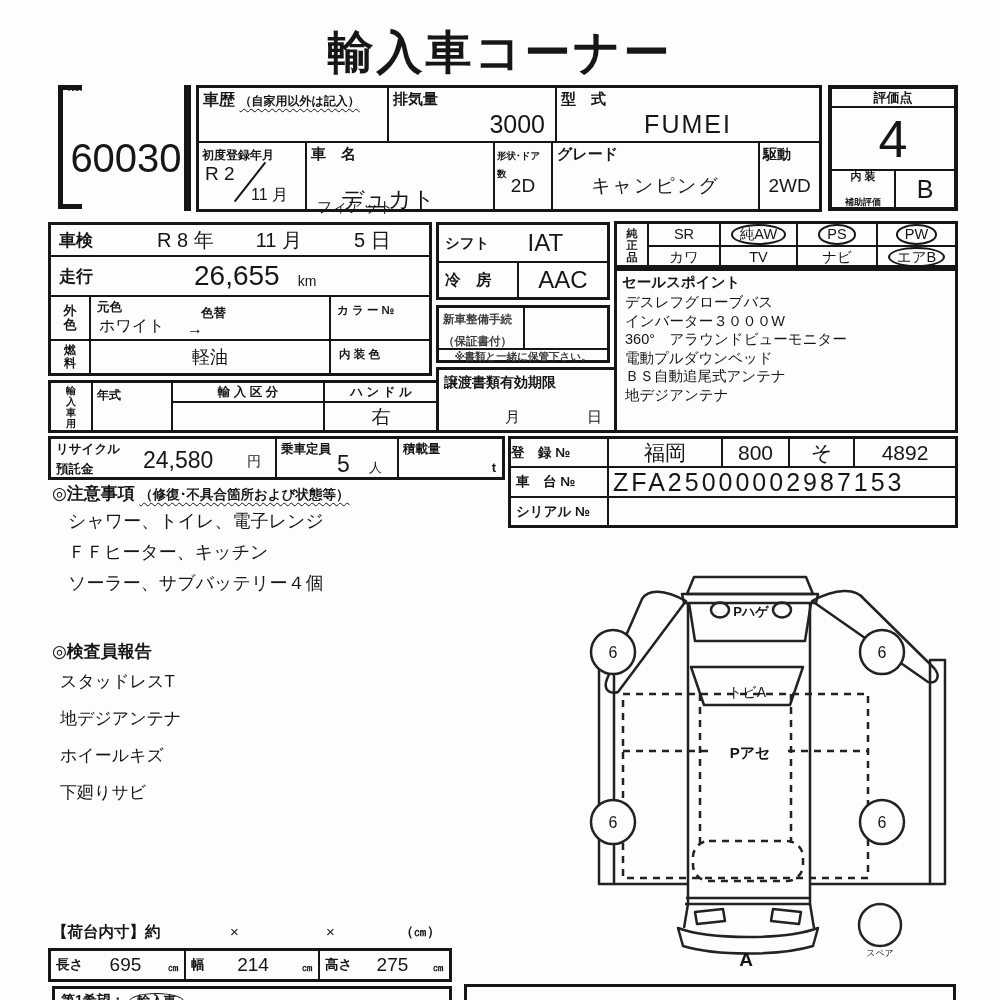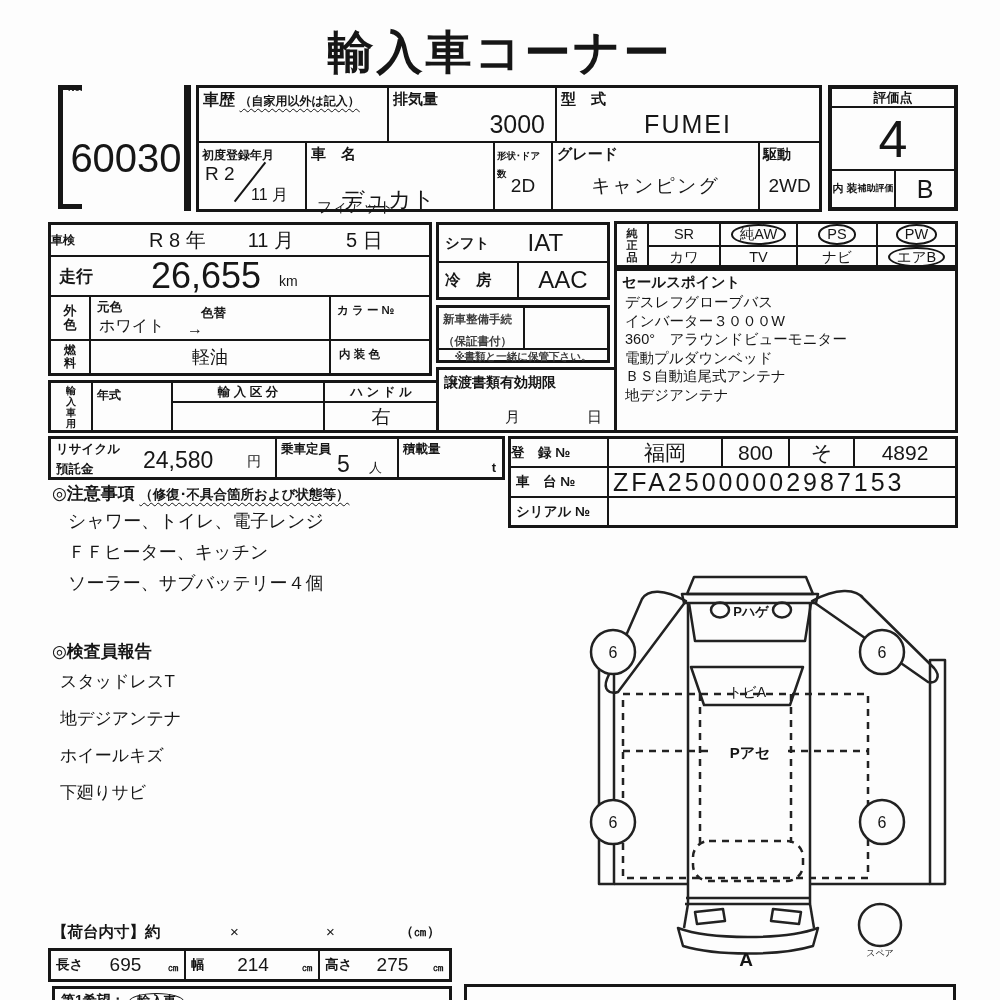--- a/index.html
+++ b/index.html
@@ -70,38 +70,38 @@
         <span class="bold" style="font-size:14px;">駆動</span>
         <div style="position:absolute;left:0;right:0;top:32px;text-align:center;font-size:19px;">2WD</div>
       </div>
     </div>
   </div>
 
   <div class="bx b4" style="left:828px;top:85px;width:130px;height:126px;display:flex;flex-direction:column;">
     <div class="bold ctr" style="height:17px;font-size:13px;border-bottom:2px solid #161616;text-align:center;">評価点</div>
     <div class="ctr" style="flex:1;font-size:52px;border-bottom:2px solid #161616;">4</div>
     <div class="row" style="height:36px;">
-      <div class="cellR ctr" style="width:64px;flex-direction:row;line-height:1.05;">
+      <div class="cellR ctr" style="width:64px;flex-direction:column;line-height:1.05;justify-content:space-between;">
         <span class="bold" style="font-size:11px;">内 装</span>
         <span class="bold" style="font-size:9px;">補助評価</span>
       </div>
       <div class="ctr" style="flex:1;font-size:25px;">B</div>
     </div>
   </div>
 
   <div class="bx" style="left:48px;top:222px;width:384px;height:154px;display:flex;flex-direction:column;">
     <div class="row cellB" style="height:32px;align-items:center;">
-      <span class="bold" style="font-size:12px;width:58px;">車検</span>
+      <span class="bold" style="padding-left:8px;font-size:17px;width:58px;">車検</span>
       <span style="margin-left:40px;font-size:20px;">R 8 年</span>
       <span style="margin-left:42px;font-size:20px;">11 月</span>
       <span style="margin-left:52px;font-size:20px;">5 日</span>
     </div>
     <div class="row cellB" style="height:40px;align-items:center;">
       <span class="bold" style="padding-left:8px;font-size:17px;width:58px;">走行</span>
-      <span style="margin-left:34px;font-size:36px;">26,655</span>
+      <span style="margin-left:77px;font-size:28px;">26,655</span>
       <span style="margin-left:18px;font-size:14px;align-self:flex-end;padding-bottom:6px;">km</span>
     </div>
     <div class="row cellB" style="height:44px;">
       <div class="cellR ctr" style="width:40px;flex-direction:column;line-height:1.1;">
         <span class="bold" style="font-size:13px;">外</span>
         <span class="bold" style="font-size:13px;">色</span>
       </div>
       <div class="cellR" style="width:240px;position:relative;">
         <span class="bold" style="position:absolute;left:6px;top:2px;font-size:12.5px;">元色</span>
         <span class="bold" style="position:absolute;left:110px;top:8px;font-size:12.5px;">色替</span>

